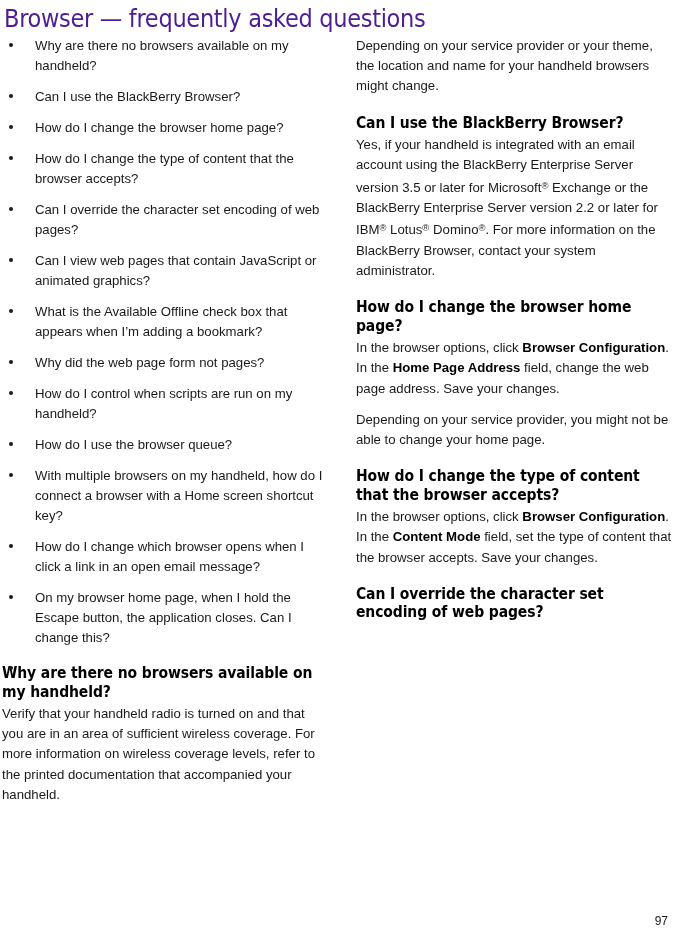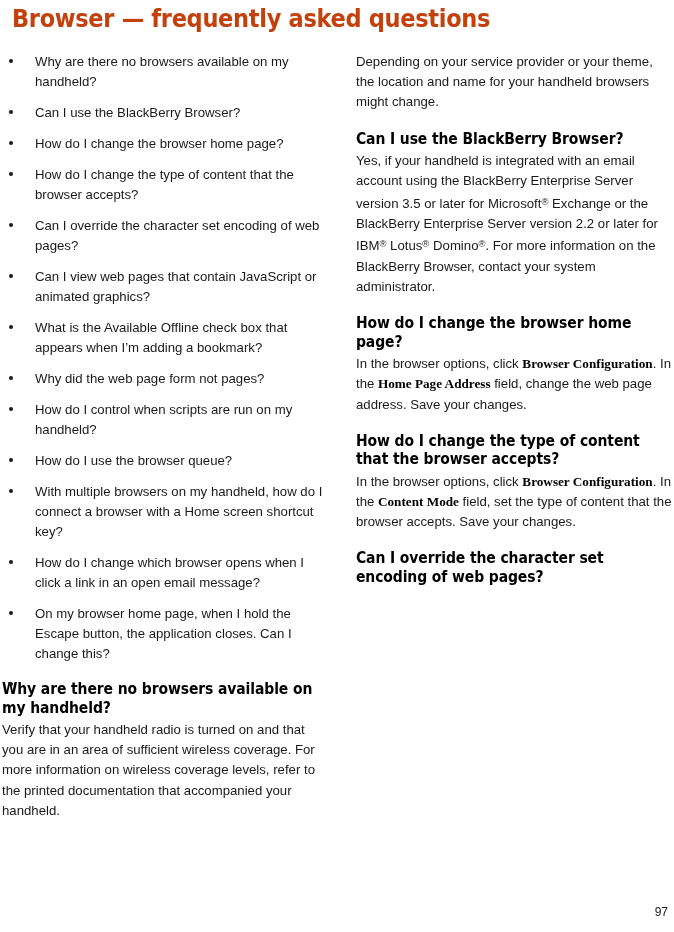--- a/index.html
+++ b/index.html
@@ -16,32 +16,32 @@
     overflow: hidden;
   }
   .page {
     position: relative;
     width: 674px;
     height: 932px;
     box-sizing: border-box;
   }
   .page-title {
     font-family: "DejaVu Sans Condensed", "Liberation Sans Narrow", "Liberation Sans", sans-serif;
-    font-weight: bold;
+    font-weight: normal;
     font-size: 25px;
     line-height: 29px;
     letter-spacing: -0.3px;
-    color: #c2410c;
+    color: #4c1d95;
     margin: 0;
-    padding: 4px 0 0 12px;
+    padding: 4px 0 0 4px;
     white-space: nowrap;
   }
   .columns {
     position: absolute;
-    top: 52px;
+    top: 36px;
     left: 0;
     width: 674px;
     display: flex;
     gap: 0px;
   }
   .col-left {
     width: 330px;
     padding-left: 2px;
     box-sizing: border-box;
   }
@@ -92,34 +92,34 @@
   .col-right .first-heading {
     margin-top: 20px;
   }
   p.body-text {
     font-size: 13.2px;
     line-height: 20.2px;
     margin: 0 0 11px 0;
     color: #1a1a1a;
   }
   b.ui-term {
-    font-family: Liberation Serif, serif;
+    font-family: Liberation Sans, sans-serif;
     font-weight: bold;
     color: #000;
     font-size: 13.2px;
   }
   .reg {
     font-size: 9.5px;
     vertical-align: 0.35em;
     letter-spacing: 0;
   }
   .page-number {
     position: absolute;
     right: 6px;
-    bottom: 13px;
+    bottom: 4px;
     font-size: 12px;
     line-height: 14px;
     color: #1a1a1a;
   }
 </style>
 </head>
 <body>
 
 <div class="page">
 
@@ -149,20 +149,21 @@
       <p class="body-text">Verify that your handheld radio is turned on and that you are in an area of sufficient wireless coverage. For more information on wireless coverage levels, refer to the printed documentation that accompanied your handheld.</p>
     </div>
 
     <div class="col-right">
       <p class="body-text">Depending on your service provider or your theme, the location and name for your handheld browsers might change.</p>
       <div id="right-sections">
           <h2 class="section-heading first-heading">Can I use the BlackBerry Browser?</h2>
           <p class="body-text">Yes, if your handheld is integrated with an email account using the BlackBerry Enterprise Server version 3.5 or later for Microsoft<span class="reg">®</span> Exchange or the BlackBerry Enterprise Server version 2.2 or later for IBM<span class="reg">®</span> Lotus<span class="reg">®</span> Domino<span class="reg">®</span>. For more information on the BlackBerry Browser, contact your system administrator.</p>
           <h2 class="section-heading">How do I change the browser home page?</h2>
           <p class="body-text">In the browser options, click <b class="ui-term">Browser Configuration</b>. In the <b class="ui-term">Home Page Address</b> field, change the web page address. Save your changes.</p>
+          <p class="body-text">Depending on your service provider, you might not be able to change your home page.</p>
           <h2 class="section-heading">How do I change the type of content that the browser accepts?</h2>
           <p class="body-text">In the browser options, click <b class="ui-term">Browser Configuration</b>. In the <b class="ui-term">Content Mode</b> field, set the type of content that the browser accepts. Save your changes.</p>
           <h2 class="section-heading">Can I override the character set encoding of web pages?</h2>
         </div>
     </div>
 
   </div>
 
   <div class="page-number">97</div>
 </div>

